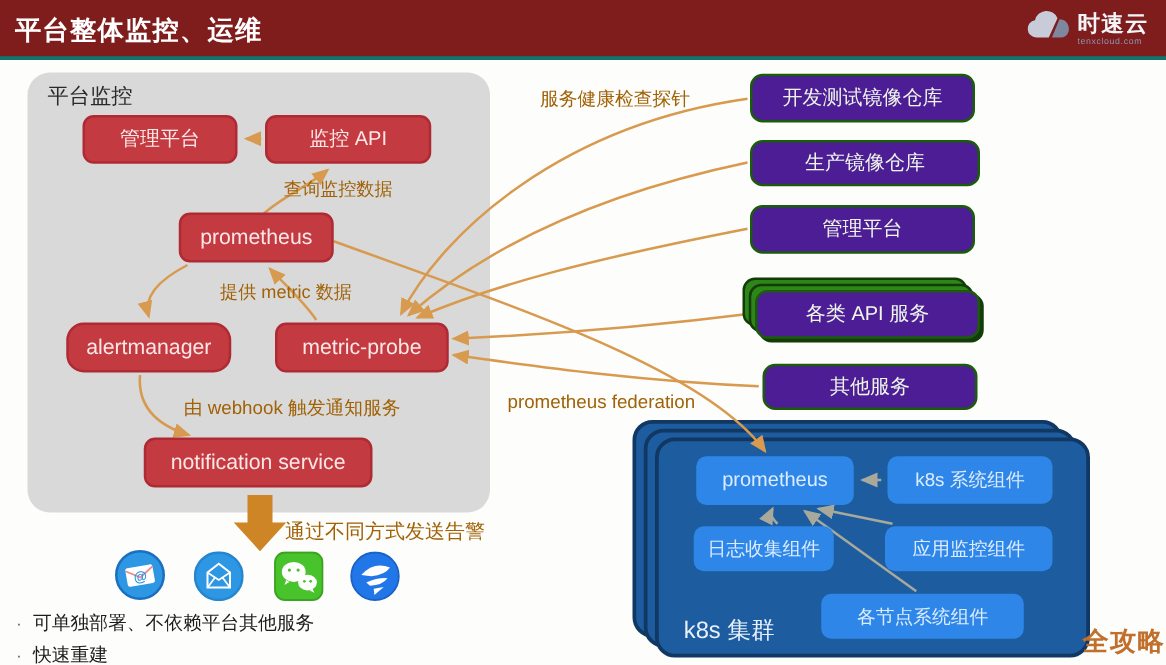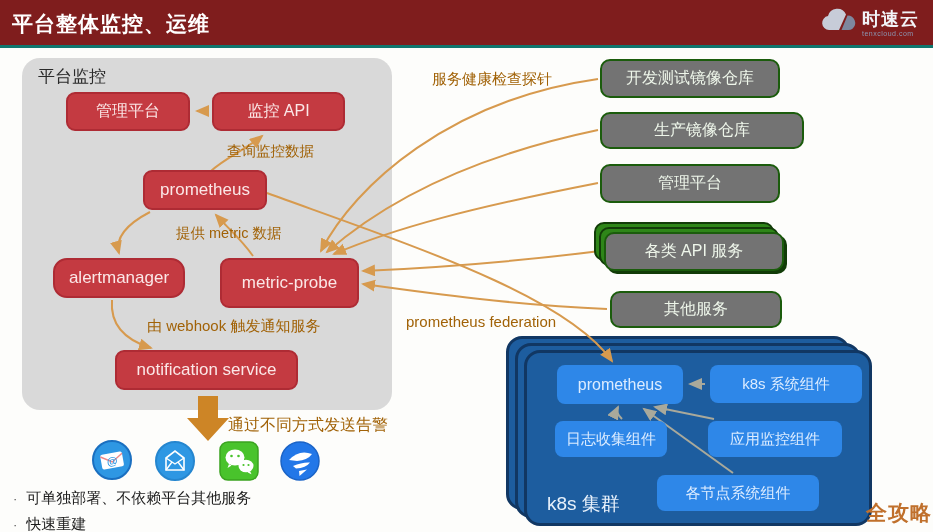--- a/index.html
+++ b/index.html
@@ -18,21 +18,21 @@
 
   
   .gray-panel { position:absolute; left:22px; top:58px; width:370px; height:352px;
                 background:#d9d9d9; border-radius:18px; }
   .panel-title { position:absolute; left:38px; top:65px; font-size:17px; color:#2a2a2a; }
 
   
   .red-box { position:absolute; background:#c43a41; border:2px solid #ae2b34; border-radius:9px;
              color:#fbe7e7; display:flex; align-items:center; justify-content:center;
              font-size:16px; }
-  .green-box { position:absolute; background:#737373; border:2px solid #1b5c0c; border-radius:10px;
+  .green-box { position:absolute; background:#4c1d95; border:2px solid #1b5c0c; border-radius:10px;
                color:#eef6ea; display:flex; align-items:center; justify-content:center;
                font-size:16px; }
   .gb-back { position:absolute; background:#2e8618; border:2px solid #123c08; border-radius:10px; }
   .stack-shadow { box-shadow:3px 3px 0 #123c08; }
 
   .cluster-layer { position:absolute; background:#1d5d9f; border:3px solid #113763; border-radius:16px; }
   .blue-box { position:absolute; background:#2e87e8; border-radius:8px; color:#dcecff;
               display:flex; align-items:center; justify-content:center; font-size:15px; }
 
   .diagram-label { position:absolute; color:#a16207; font-size:14.5px; white-space:nowrap; }
@@ -103,43 +103,43 @@
     </g>
     <path d="M198,396 L218,396 L218,418 L229,418 L208,441 L187,418 L198,418 Z" fill="#cd8526"></path>
   </svg>
 
   <div class="panel-title">平台监控</div>
 
   <div class="red-box" style="left:66px; top:92px; width:124px; height:39px;">管理平台</div>
   <div class="red-box" style="left:212px; top:92px; width:133px; height:39px;">监控 API</div>
   <div class="red-box" style="left:143px; top:170px; width:124px; height:40px; font-size:17px;">prometheus</div>
   <div class="red-box" style="left:53px; top:258px; width:132px; height:40px; font-size:17px;border-radius:14px;">alertmanager</div>
-  <div class="red-box" style="left:220px; top:258px; width:139px; height:50px; font-size:17px;">metric-probe</div>
+  <div class="red-box" style="left:220px; top:258px; width:139px; height:40px; font-size:17px;">metric-probe</div>
   <div class="red-box" style="left:115px; top:350px; width:183px; height:40px; font-size:17px;">notification service</div>
 
   <div class="diagram-label" style="left:227px; top:142px;">查询监控数据</div>
   <div class="diagram-label" style="left:176px; top:224px;">提供 metric 数据</div>
   <div class="diagram-label" style="left:147px; top:317px; font-size:15px;">由 webhook 触发通知服务</div>
 
   <div class="diagram-label" style="left:432px; top:70px; font-size:15px;">服务健康检查探针</div>
   <div class="diagram-label" style="left:406px; top:313px; font-size:15px;">prometheus federation</div>
   <div class="diagram-label" style="left:228px; top:415px; font-size:16px;">通过不同方式发送告警</div>
 
   <div class="green-box" style="left:600px; top:59px; width:180px; height:39px;">开发测试镜像仓库</div>
-  <div class="green-box" style="left:600px; top:112px; width:204px; height:37px;">生产镜像仓库</div>
+  <div class="green-box" style="left:600px; top:112px; width:184px; height:37px;">生产镜像仓库</div>
   <div class="green-box" style="left:600px; top:164px; width:180px; height:39px;">管理平台</div>
 
   <div class="gb-back" style="left:594px; top:222px; width:180px; height:39px;"></div>
   <div class="gb-back" style="left:599px; top:227px; width:180px; height:39px;"></div>
   <div class="green-box stack-shadow" style="left:604px; top:232px; width:180px; height:39px;">各类 API 服务</div>
 
   <div class="green-box" style="left:610px; top:291px; width:172px; height:37px;">其他服务</div>
 
   <div class="blue-box" style="left:557px; top:365px; width:126px; height:39px; font-size:16px;">prometheus</div>
-  <div class="blue-box" style="left:710px; top:365px; width:152px; height:38px;">k8s 系统组件</div>
+  <div class="blue-box" style="left:710px; top:365px; width:132px; height:38px;">k8s 系统组件</div>
   <div class="blue-box" style="left:555px; top:421px; width:112px; height:36px;">日志收集组件</div>
   <div class="blue-box" style="left:708px; top:421px; width:134px; height:36px;">应用监控组件</div>
   <div class="blue-box" style="left:657px; top:475px; width:162px; height:36px;">各节点系统组件</div>
   <div class="cluster-label" style="left:547px; top:491px;">k8s 集群</div>
 
   <span class="icon" style="left:92px; top:440px;">
     <svg width="40" height="40" viewBox="0 0 40 40">
       <circle cx="20" cy="20" r="19" fill="#2e97e3" stroke="#1a6fc0" stroke-width="2"></circle>
       <g transform="rotate(-10 20 20)">
         <rect x="9" y="13" width="22" height="15" rx="2" fill="#fff"></rect>

